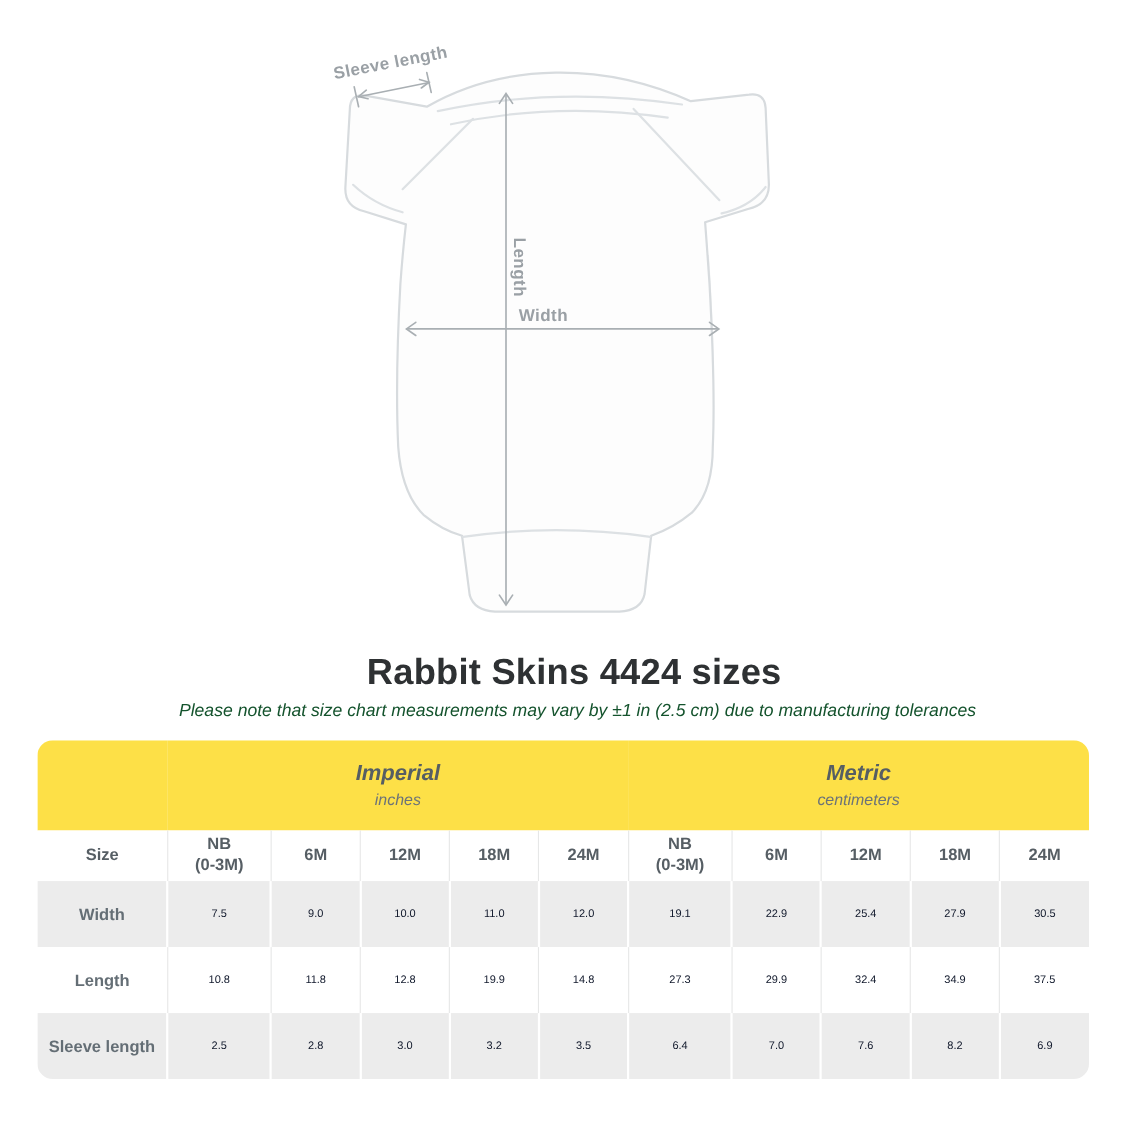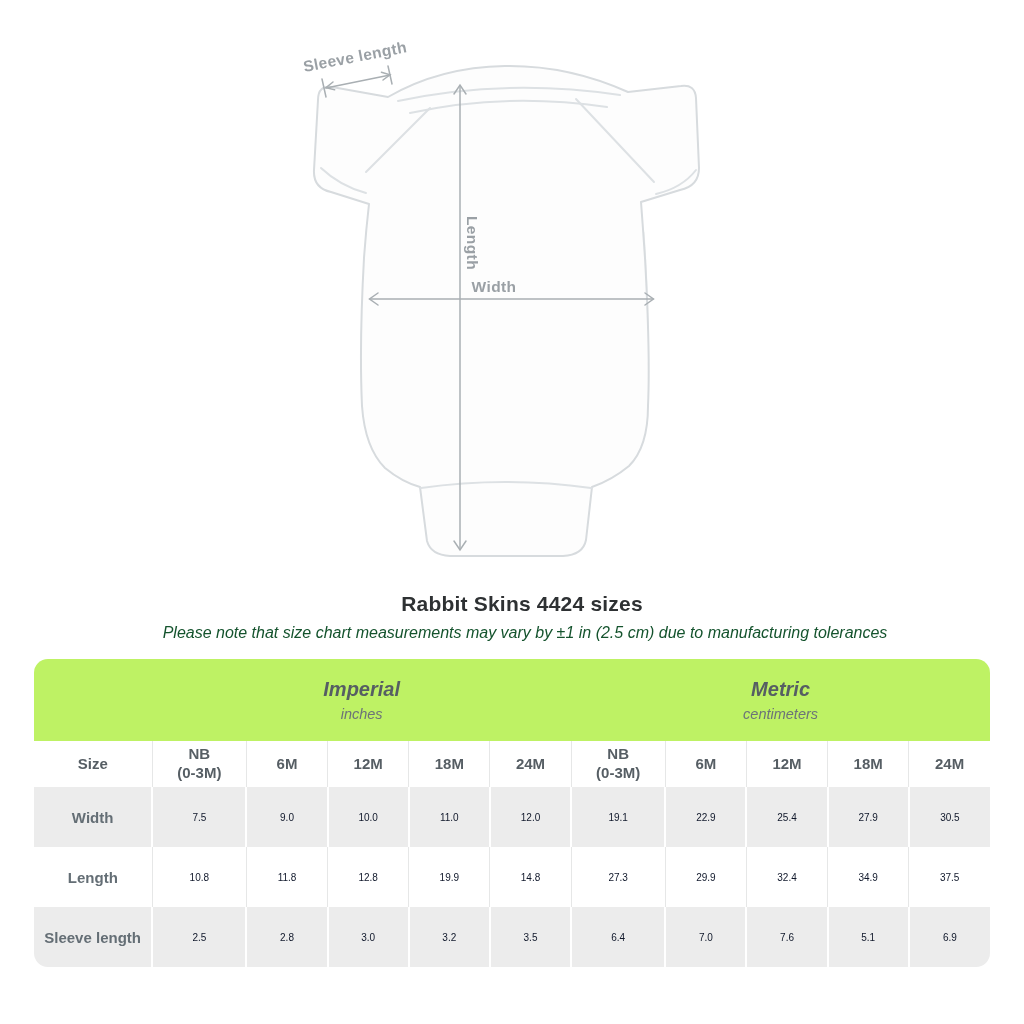--- a/index.html
+++ b/index.html
@@ -17,21 +17,21 @@
     font-family: "Liberation Sans", sans-serif;
     font-size: 15.5px;
     font-weight: bold;
     letter-spacing: 0.4px;
   }
 
   
   .page-title {
     margin: 4px 0 0;
     text-align: center;
-    font-size: 21px;
+    font-size: 33px;
     font-weight: bold;
     color: #2e3133;
     letter-spacing: 0.2px;
     padding-left: 20px;
   }
   .page-subtitle {
     margin: 8px 0 0;
     text-align: center;
     font-style: italic;
     font-size: 16px;
@@ -49,21 +49,21 @@
   table.size-chart {
     width: 100%;
     border-collapse: collapse;
     table-layout: fixed;
   }
   .size-chart th, .size-chart td {
     padding: 0;
     text-align: center;
     vertical-align: middle;
   }
-  tr.group-row > th { background: #bef264; height: 82px; }
+  tr.group-row > th { background: #fde047; height: 82px; }
   .group-label {
     font-size: 20px;
     font-weight: bold;
     font-style: italic;
     color: #565e63;
   }
   .group-unit {
     margin-top: 5px;
     font-size: 14.5px;
     font-style: italic;
@@ -249,20 +249,20 @@
         <tr class="data-row gray">
           <th>Sleeve length</th>
           <td>2.5</td>
           <td>2.8</td>
           <td>3.0</td>
           <td>3.2</td>
           <td>3.5</td>
           <td>6.4</td>
           <td>7.0</td>
           <td>7.6</td>
-          <td>5.1</td>
+          <td>8.2</td>
           <td>6.9</td>
         </tr>
       </tbody>
     </table>
   </div>
 
 </div>
 
 </body></html>

